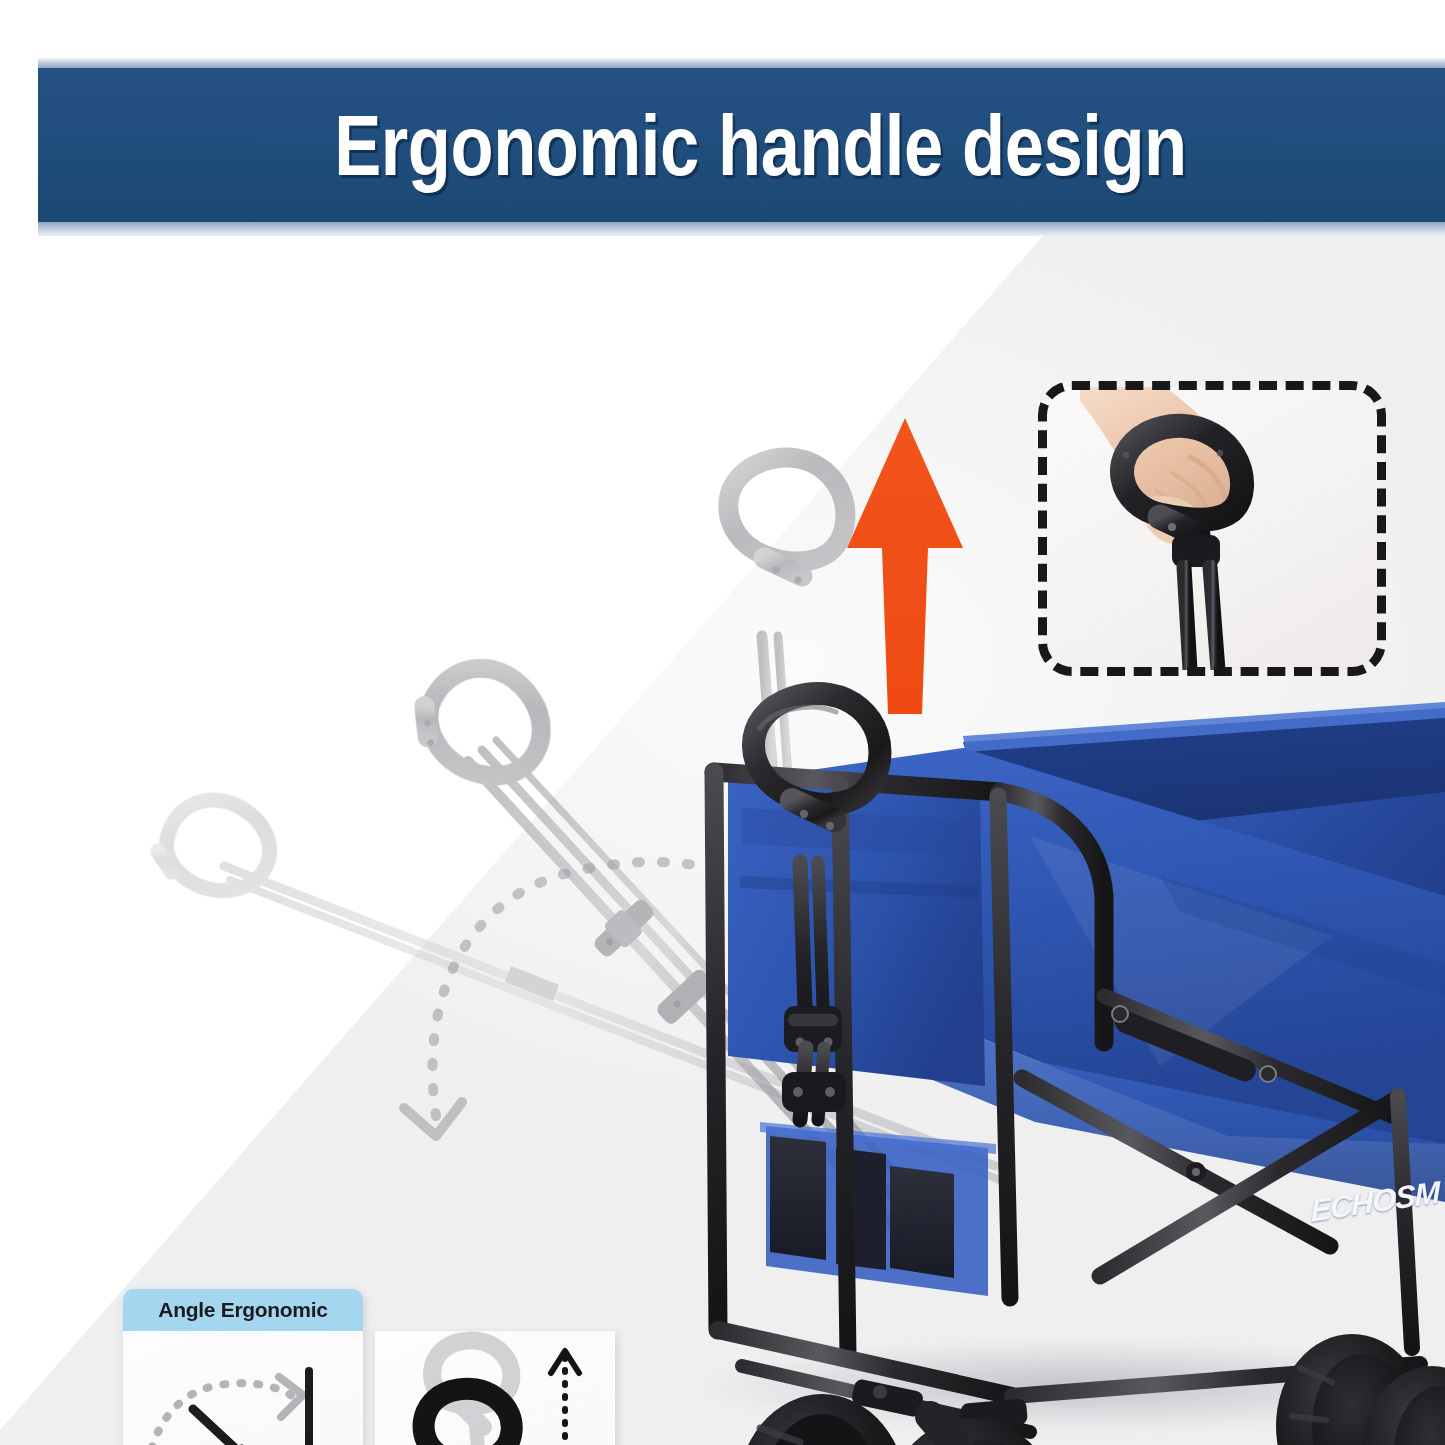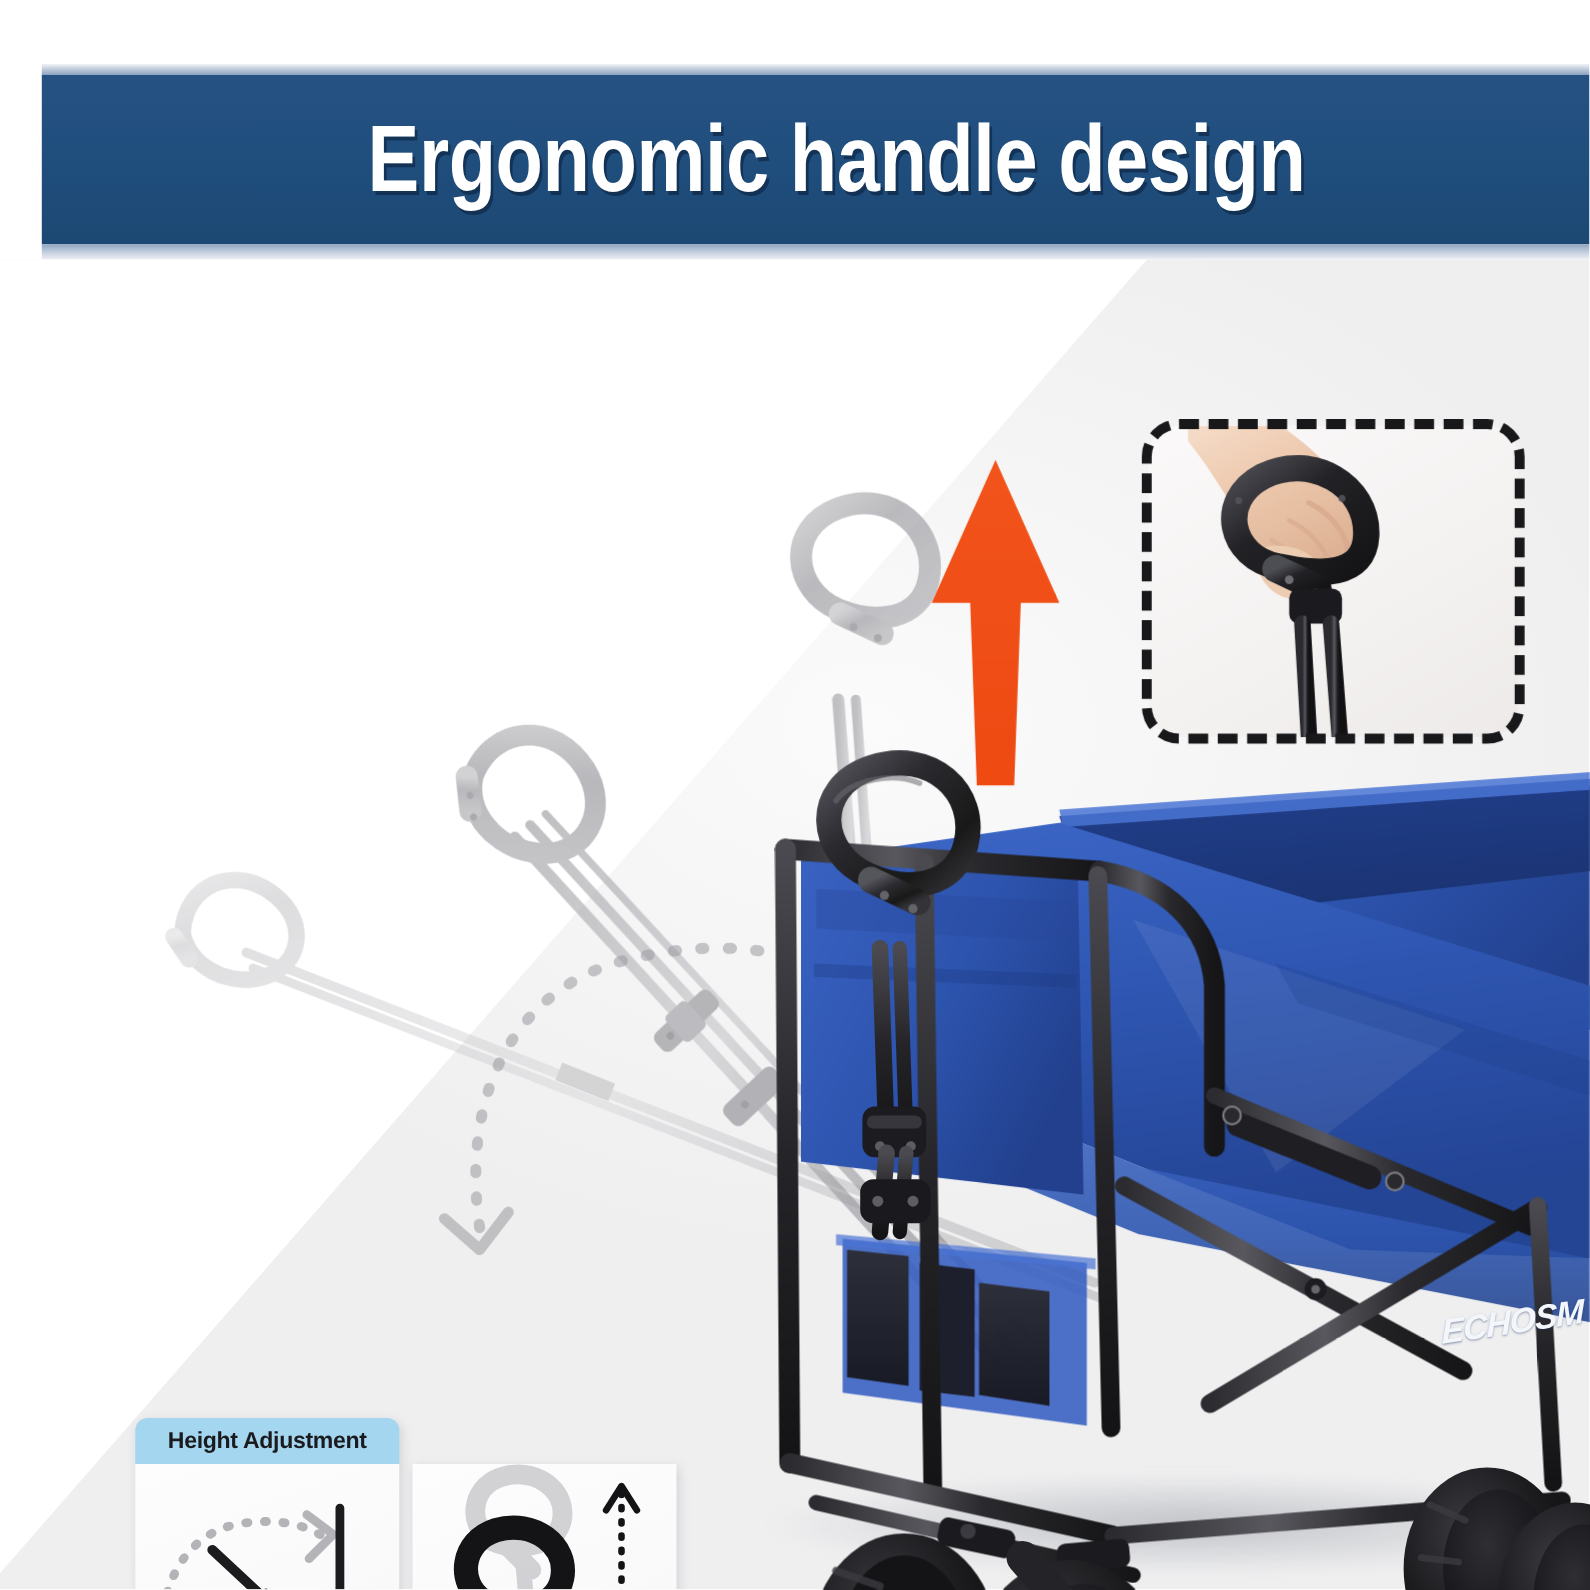--- a/index.html
+++ b/index.html
@@ -423,21 +423,21 @@
           <path d="M166 180 L174 283" stroke="url(#poleG)" stroke-width="15" stroke-linecap="round"></path>
         </svg>
       </div>
       <div class="inset-frame"></div>
     </div>
 
     <div class="cards">
 
       <div class="card c1">
         <div class="card-head">
-          <span>Height Adjustment</span>
+          <span>Angle Ergonomic</span>
         </div>
         <div class="card-body">
           <svg viewBox="0 0 240 223" width="240" height="223">
 
             <path d="M24 168 C 20 110, 46 62, 96 54 C 136 48, 160 58, 174 68" fill="none" stroke="#b4b4b8" stroke-width="8" stroke-linecap="round" stroke-dasharray="2 15"></path>
             <path d="M10 152 L24 176 L42 156" fill="none" stroke="#b4b4b8" stroke-width="8" stroke-linecap="round" stroke-linejoin="round"></path>
             <path d="M156 46 L180 64 L158 86" fill="none" stroke="#b4b4b8" stroke-width="8" stroke-linecap="round" stroke-linejoin="round"></path>
 
             <path d="M186 40 L186 186" stroke="#1c1c1e" stroke-width="8" stroke-linecap="round"></path>
             <rect x="176" y="120" width="20" height="26" rx="3" fill="#1c1c1e"></rect>

